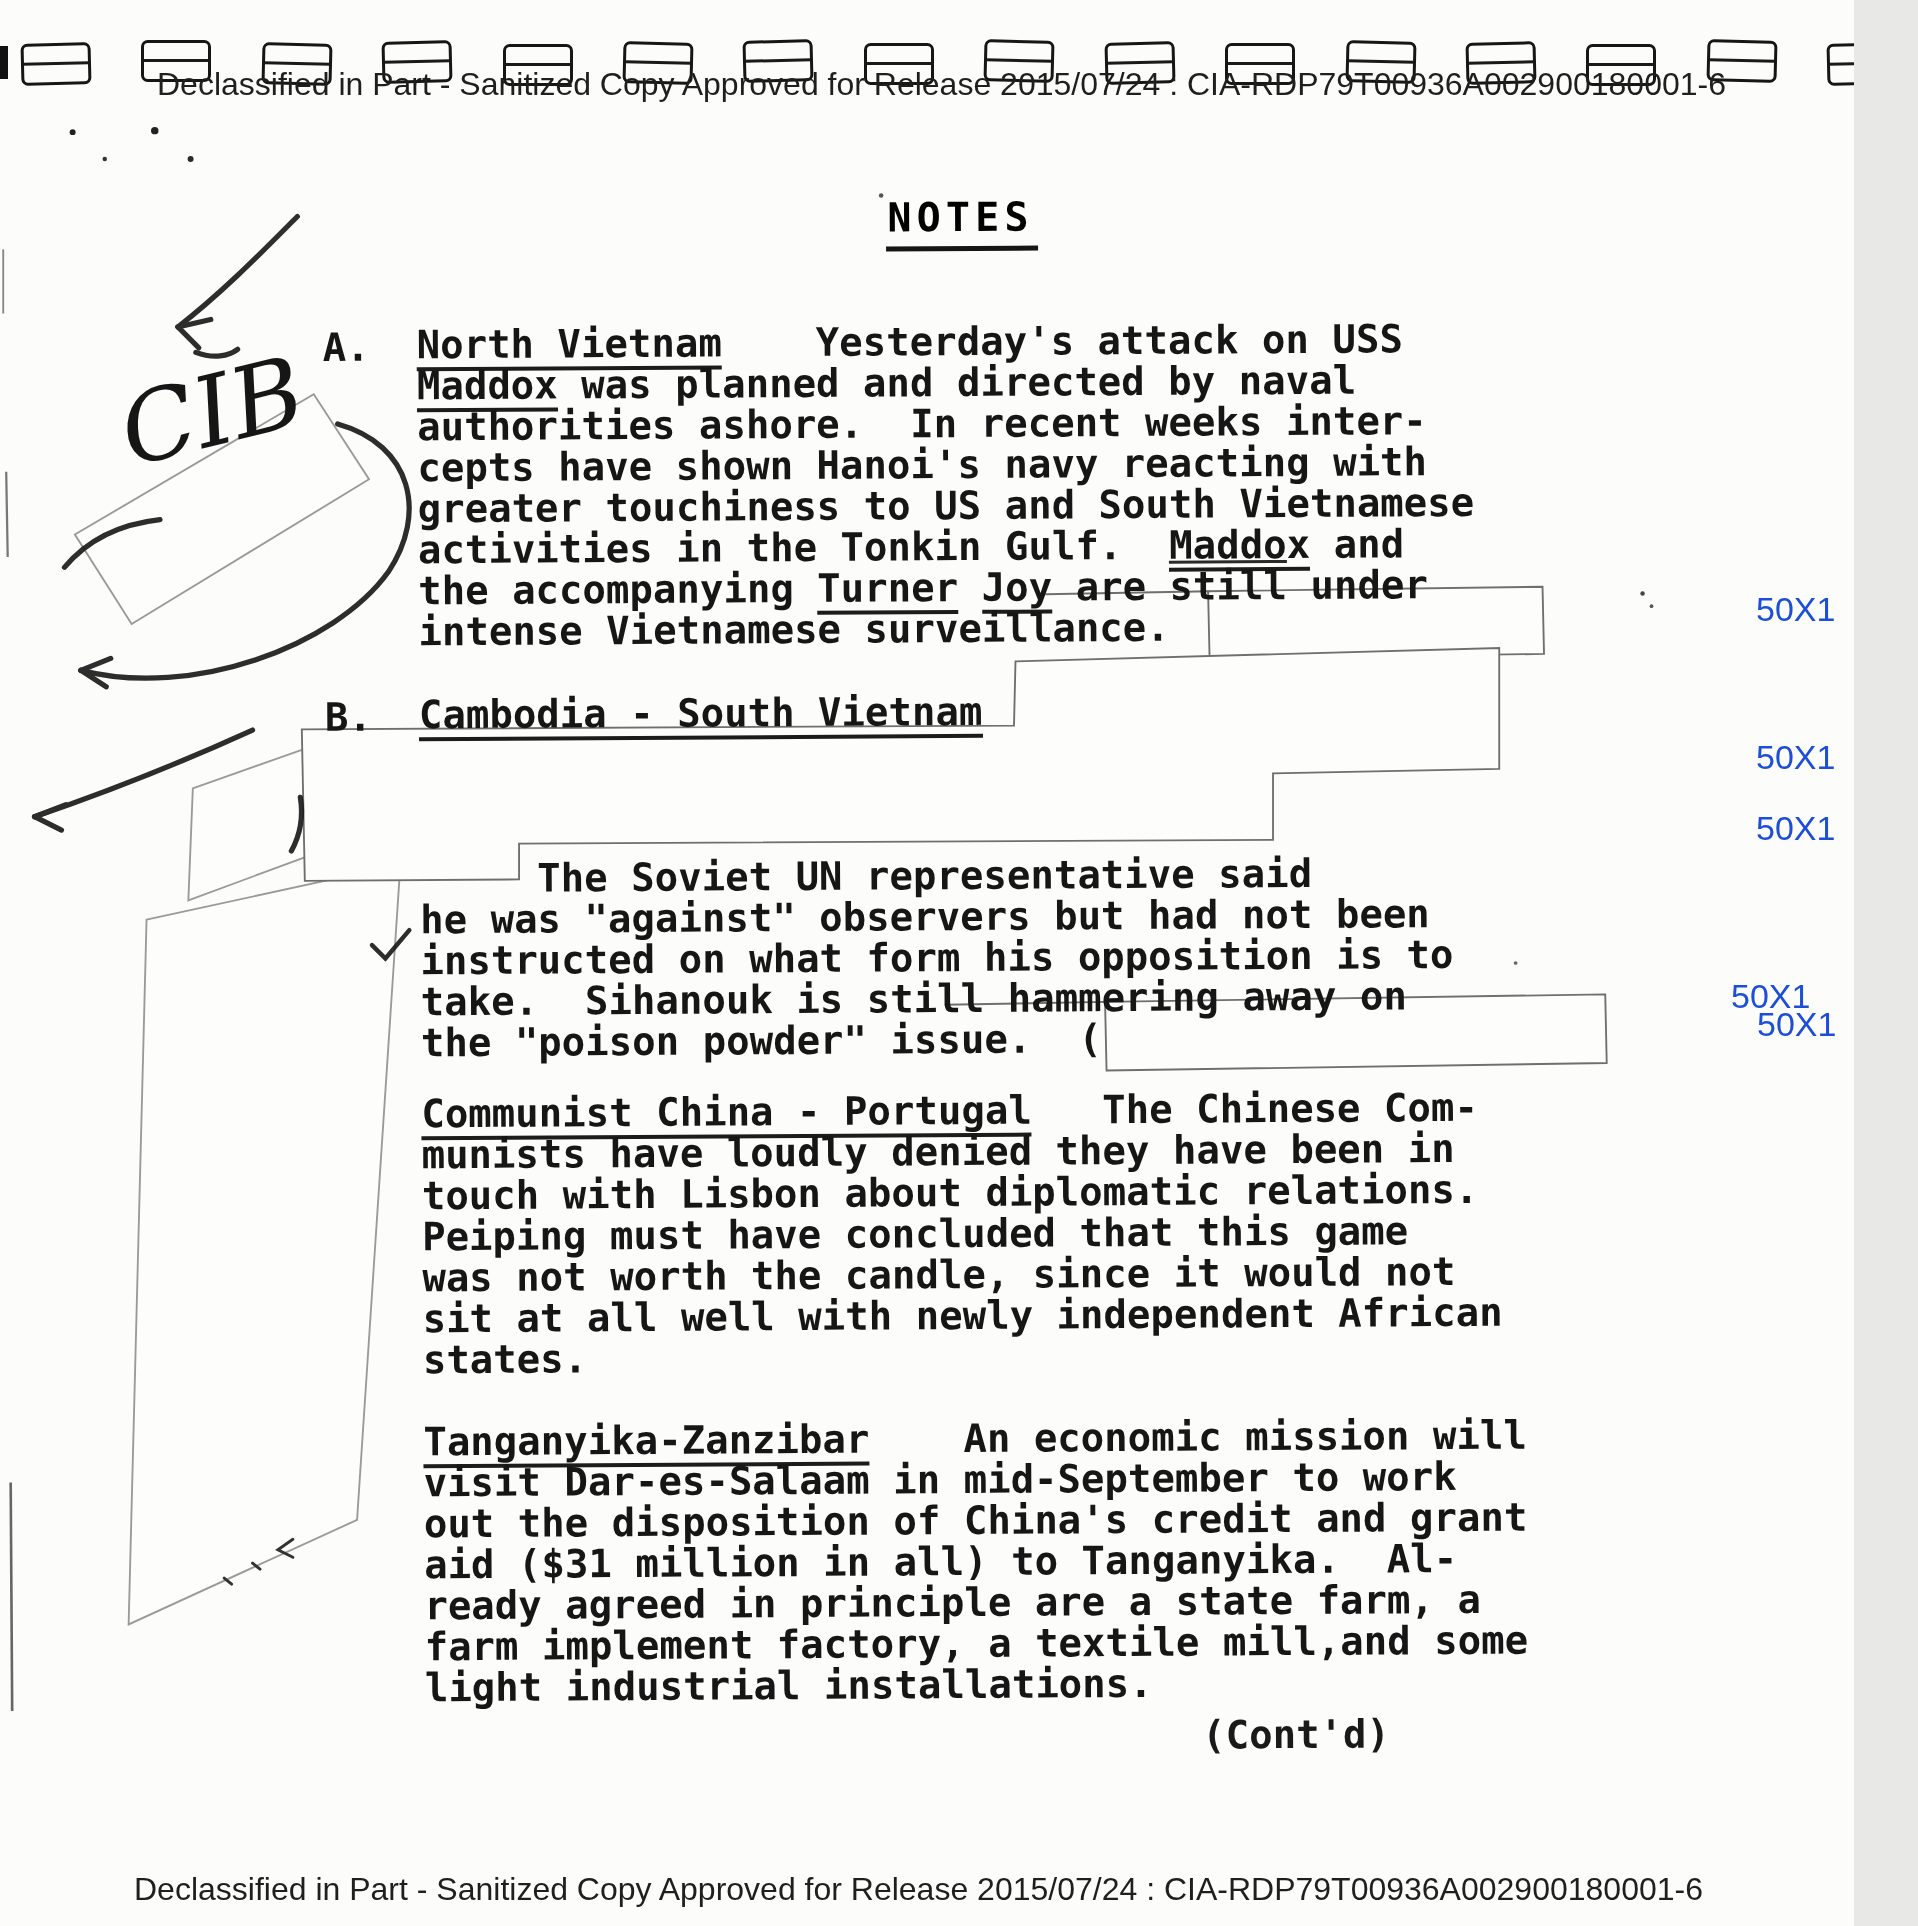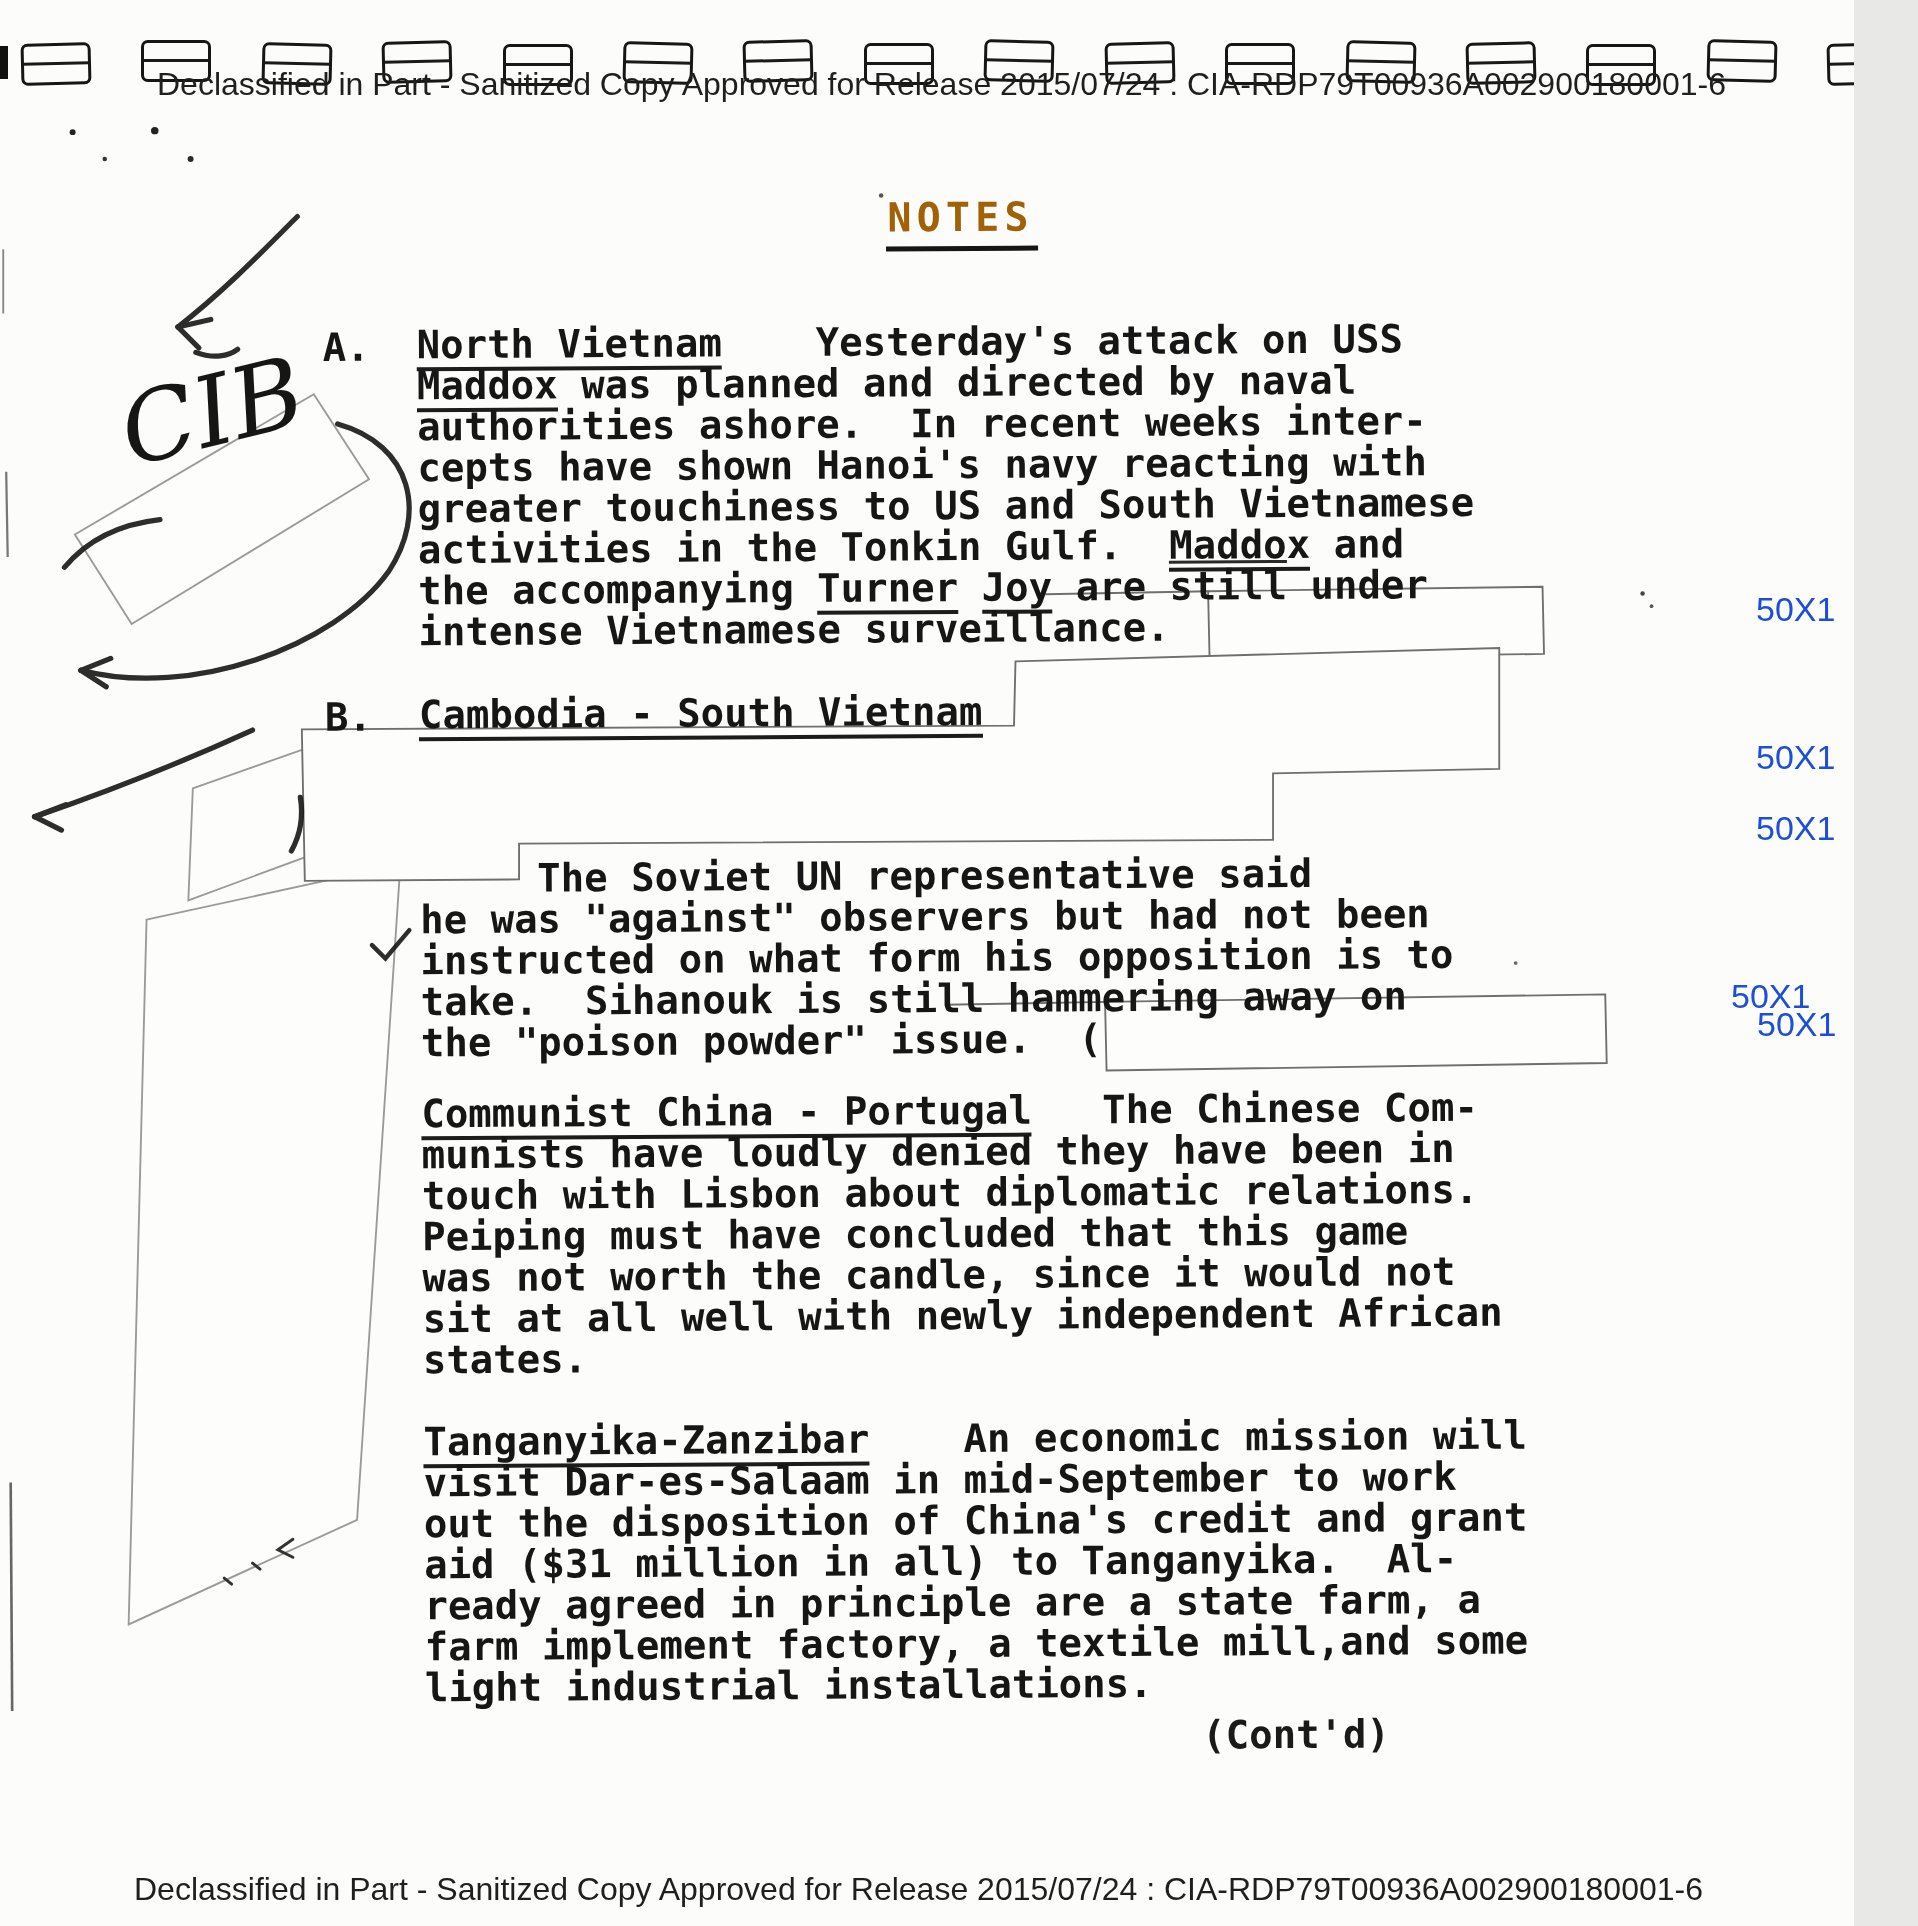--- a/index.html
+++ b/index.html
@@ -13,21 +13,21 @@
   .layer{position:absolute;left:0;top:0;width:1919px;height:1926px;pointer-events:none;}
   
   #typed{position:absolute;left:0;top:0;width:100%;height:100%;transform:rotate(-0.35deg);transform-origin:959px 896px;}
   .block{position:absolute;font-weight:700;font-size:39px;line-height:41px;white-space:pre;color:#161616;}
   .block .line{height:41px;}
   span.u{border-bottom:4.5px solid #1c1c1c;}
   span.o{border-top:3.7px solid #2a2a2a;}
   .sec-label{position:absolute;left:326px;font-weight:700;font-size:39px;color:#161616;}
   .title{
     position:absolute;left:890px;top:194px;
-    font-weight:700;font-size:40px;letter-spacing:5.2px;color:#a16207;
+    font-weight:700;font-size:40px;letter-spacing:5.2px;color:#000000;
     border-bottom:5.2px solid #161616;padding:0 4.5px 6px 1.5px;
   }
   .contd{position:absolute;left:1197px;top:1714px;font-weight:700;font-size:39px;color:#1a1a1a;}
   
   .declass{position:absolute;font-family:"Liberation Sans","DejaVu Sans",sans-serif;color:#1f1f1f;white-space:nowrap;}
   .declass.top{left:157px;top:66px;font-size:32px;}
   .declass.bottom{left:134px;top:1871px;font-size:32px;}
   .m50{position:absolute;font-family:"Liberation Sans","DejaVu Sans",sans-serif;font-size:34px;color:#1d4ed8;}
   .footer-clip{
     position:absolute;left:650px;top:1831px;width:635px;height:37px;overflow:hidden;

